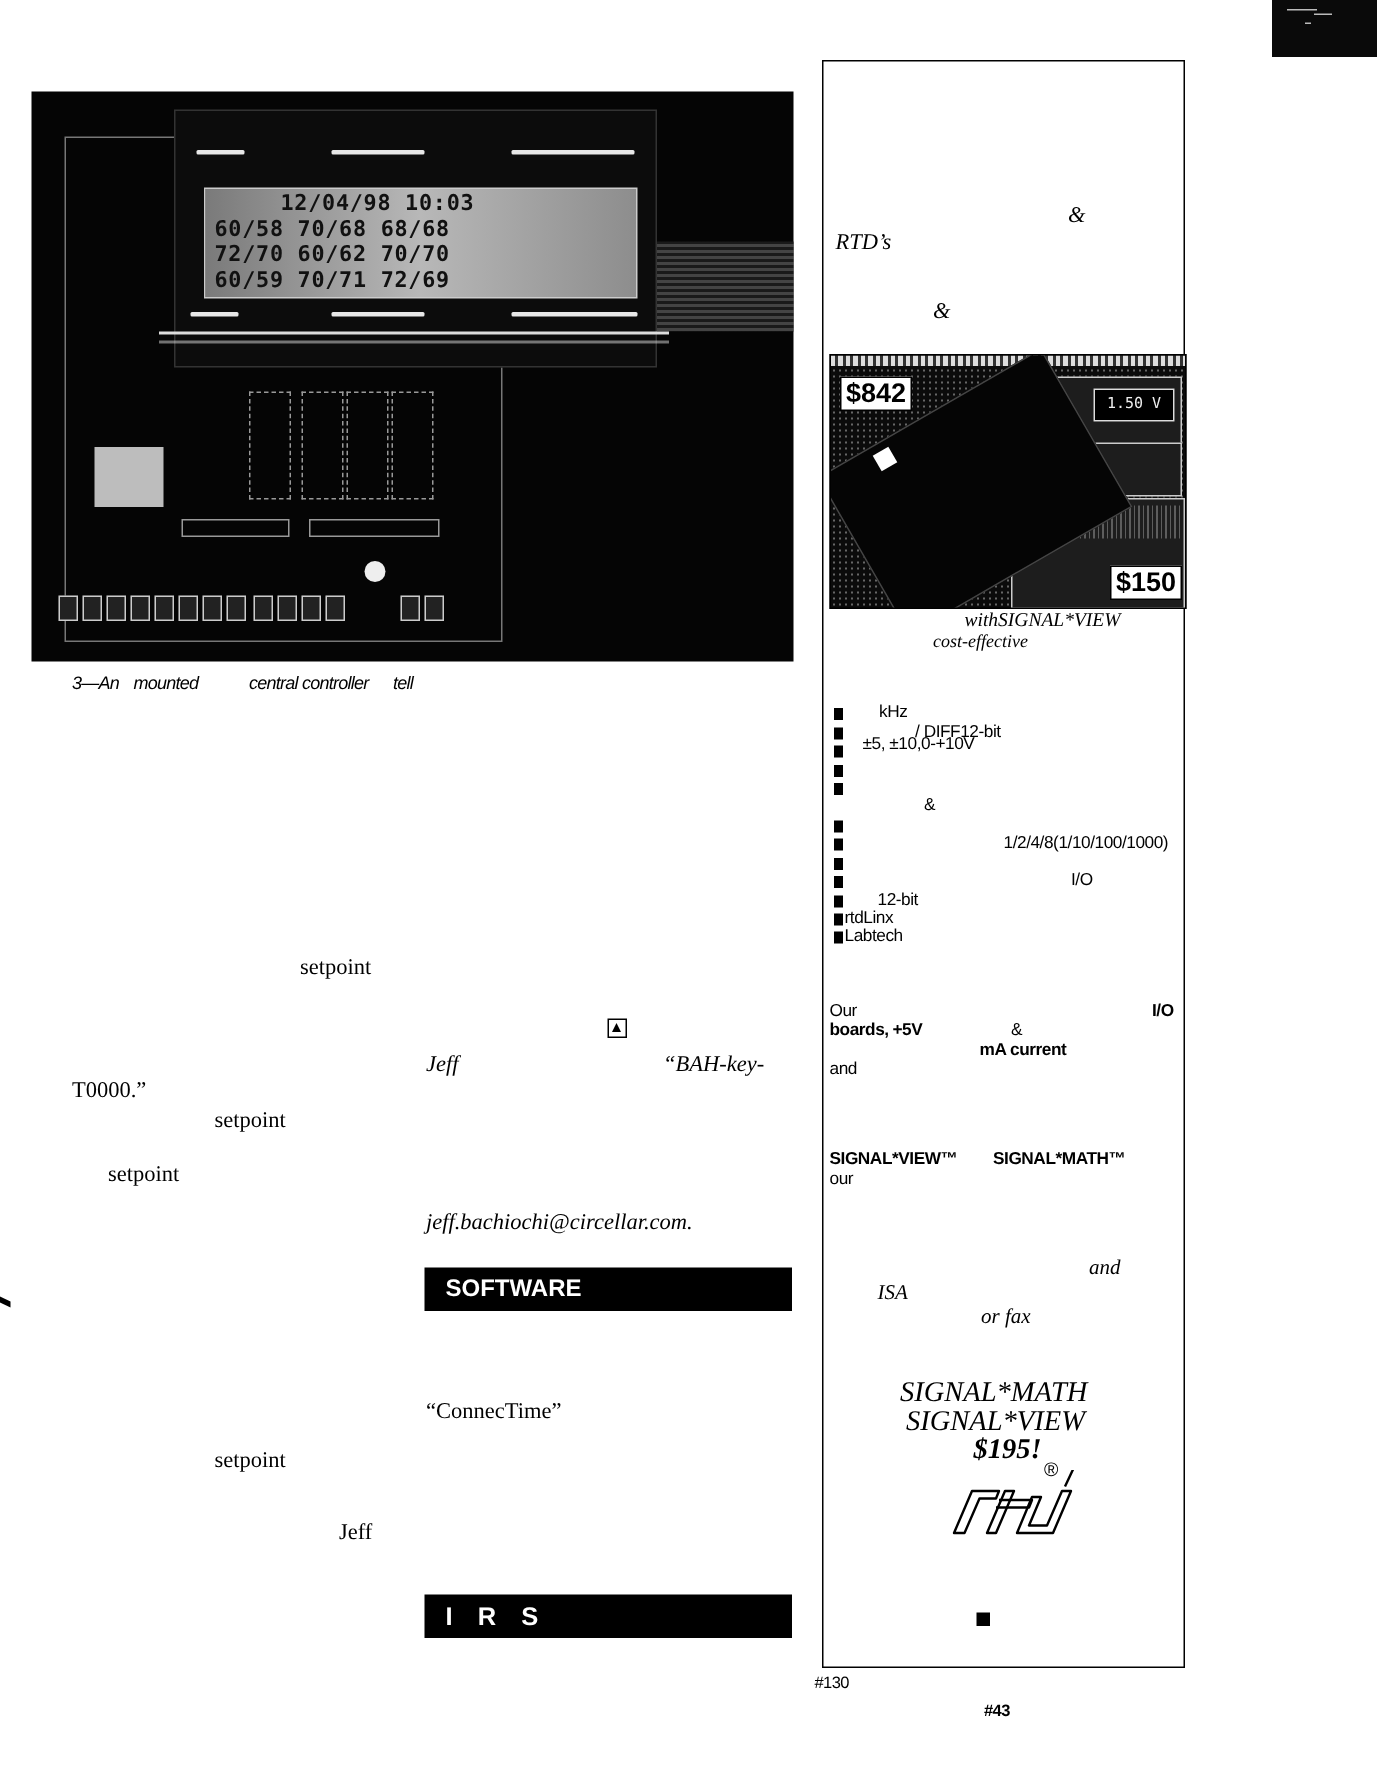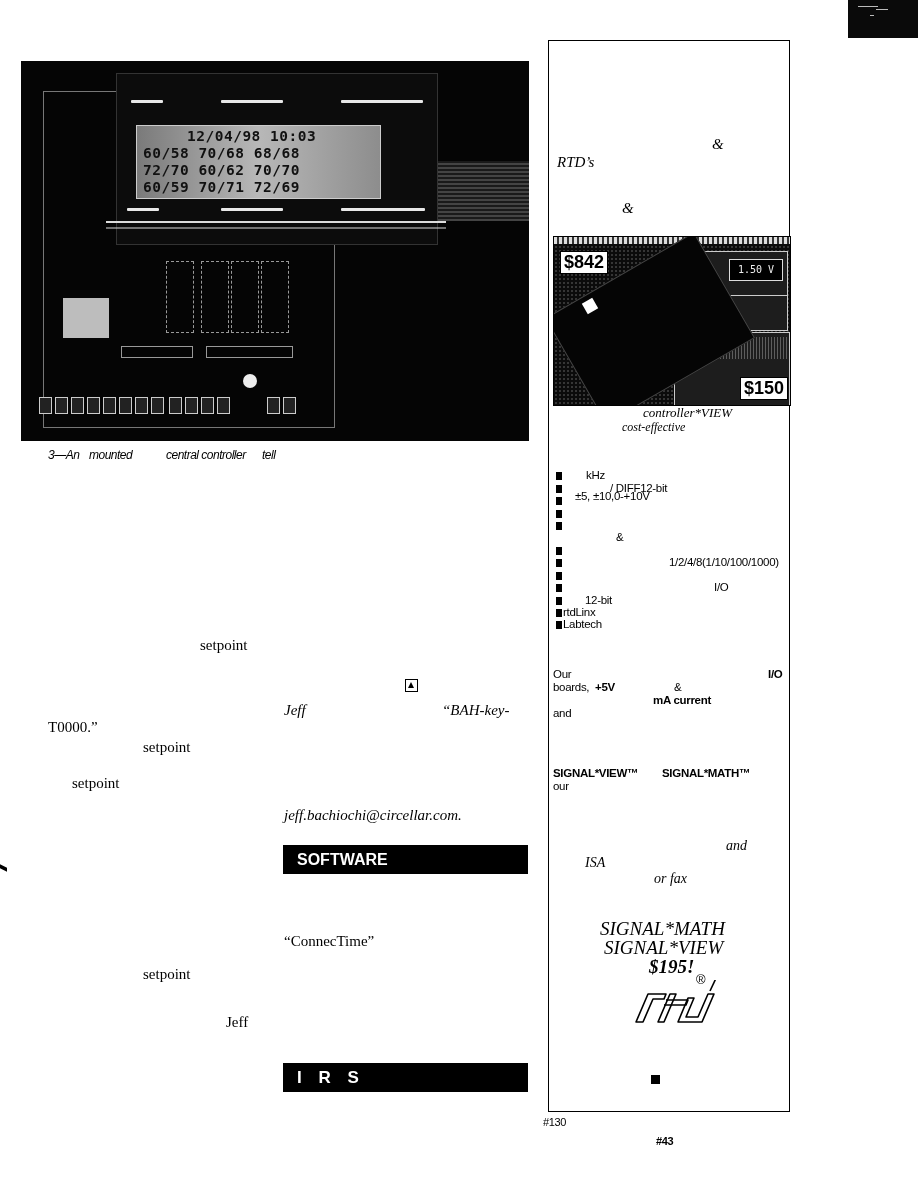--- a/index.html
+++ b/index.html
@@ -8,21 +8,21 @@
 
   
   #corner-tab { left: 848px; top: 0; width: 70px; height: 38px; background: #0a0a0a; }
   #corner-tab .speck { position: absolute; background: #bbb; height: 1px; }
 
   
   #photo { left: 21px; top: 61px; width: 508px; height: 380px; background: #050505; overflow: hidden; }
   #photo .board { position: absolute; left: 22px; top: 30px; width: 290px; height: 335px; border: 1px solid #777; }
   #photo .lcd-bezel { position: absolute; left: 95px; top: 12px; width: 320px; height: 170px; background: #0c0c0c; border: 1px solid #333; }
   #photo .lcd-bar { position: absolute; height: 3px; background: #e8e8e8; border-radius: 1px; }
-  #photo .lcd { position: absolute; left: 115px; top: 64px; width: 243px; height: 72px; background: linear-gradient(90deg,#7a7a7a,#b8b8b8 50%,#8d8d8d); border: 1px solid #ccc; }
+  #photo .lcd { position: absolute; left: 115px; top: 64px; width: 243px; height: 72px; background: linear-gradient(90deg,#7a7a7a,#b8b8b8 50%,#8d8d8d); border: 1px solid #ccc; padding-left: 44px; }
   #photo .lcd-line { position: absolute; left: 6px; font-family: "DejaVu Sans Mono", monospace; font-size: 14.5px; letter-spacing: 0.5px; color: #111; line-height: 16px; font-weight: bold; }
   #photo .rail { position: absolute; left: 85px; width: 340px; height: 2px; background: #ddd; }
   #photo .chip { position: absolute; width: 26px; height: 70px; border: 1px dashed #999; }
   #photo .header-strip { position: absolute; height: 10px; border: 1px solid #999; }
   #photo .term { position: absolute; top: 336px; width: 11px; height: 15px; border: 1px solid #ccc; background: #222; }
   #photo .connector { position: absolute; left: 42px; top: 237px; width: 46px; height: 40px; background: #bdbdbd; }
   #photo .ribbon { position: absolute; left: 415px; top: 100px; width: 95px; height: 60px; background: repeating-linear-gradient(0deg,#444 0 2px,#1a1a1a 2px 4px); }
   #photo .knob { position: absolute; left: 222px; top: 313px; width: 14px; height: 14px; border-radius: 50%; background: #eee; }
 
   
@@ -147,21 +147,21 @@
   <div class="panel" style="left:160px;top:58px;width:72px;height:34px;"></div>
   <div class="panel" style="left:120px;top:95px;width:114px;height:72px;"></div>
   <div class="wave"></div>
   <div class="board"></div>
   <div class="chipw"></div>
   <div class="readout">1.50 V</div>
   <div class="price" style="left:6px;top:14px;">$842</div>
   <div class="price" style="left:186px;top:140px;">$150</div>
 </div>
 
-<div class="abs ad-s" style="left:643px;top:405px;font-size:13px;">controller*VIEW</div>
+<div class="abs ad-s" style="left:643px;top:405px;font-size:13px;">withSIGNAL*VIEW</div>
 <div class="abs ad-s" style="left:622px;top:420px;font-size:12px;">cost-effective</div>
 
 <div class="abs bullet" style="left:556px;top:472px;"></div>
 <div class="abs ad-sans" style="left:586px;top:469px;">kHz</div>
 <div class="abs bullet" style="left:556px;top:485px;"></div>
 <div class="abs ad-sans" style="left:610px;top:482px;">/   DIFF12-bit</div>
 <div class="abs bullet" style="left:556px;top:497px;"></div>
 <div class="abs ad-sans" style="left:563px;top:490px;margin-left:12px;">±5, ±10,0-+10V</div>
 <div class="abs bullet" style="left:556px;top:510px;"></div>
 <div class="abs bullet" style="left:556px;top:522px;"></div>
@@ -174,21 +174,21 @@
 <div class="abs ad-sans" style="left:714px;top:581px;">I/O</div>
 <div class="abs bullet" style="left:556px;top:597px;"></div>
 <div class="abs ad-sans" style="left:585px;top:594px;">12-bit</div>
 <div class="abs bullet" style="left:556px;top:609px;"></div>
 <div class="abs ad-sans" style="left:563px;top:606px;">rtdLinx</div>
 <div class="abs bullet" style="left:556px;top:621px;"></div>
 <div class="abs ad-sans" style="left:563px;top:618px;">Labtech</div>
 
 <div class="abs ad-sans" style="left:553px;top:668px;">Our</div>
 <div class="abs ad-bold" style="left:768px;top:668px;">I/O</div>
-<div class="abs ad-sans" style="left:553px;top:681px;">boards,</div>
+<div class="abs ad-sans" style="left:553px;top:681px;font-weight:bold;">boards,</div>
 <div class="abs ad-bold" style="left:595px;top:681px;">+5V</div>
 <div class="abs ad-sans" style="left:674px;top:681px;">&amp;</div>
 <div class="abs ad-bold" style="left:653px;top:694px;">mA current</div>
 <div class="abs ad-sans" style="left:553px;top:707px;">and</div>
 
 <div class="abs ad-bold" style="left:553px;top:767px;">SIGNAL*VIEW™</div>
 <div class="abs ad-bold" style="left:662px;top:767px;">SIGNAL*MATH™</div>
 <div class="abs ad-sans" style="left:553px;top:780px;">our</div>
 
 <div class="abs ad-s" style="left:726px;top:838px;font-size:14px;">and</div>

